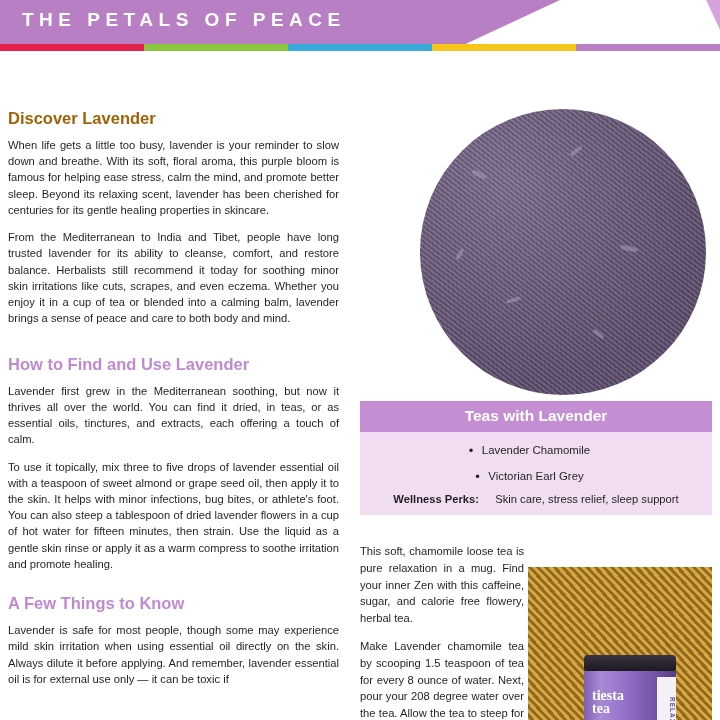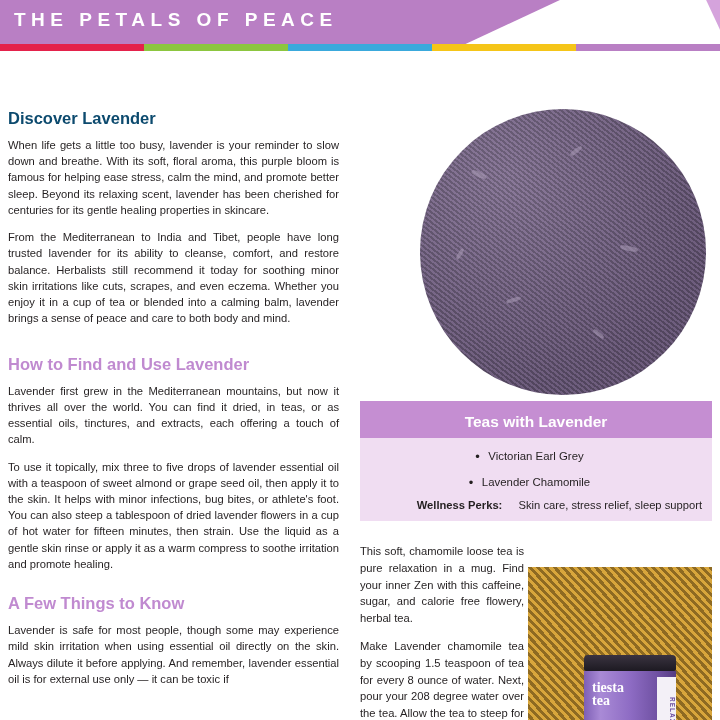--- a/index.html
+++ b/index.html
@@ -39,21 +39,21 @@
     top: -56px;
     right: 40px;
     width: 240px;
     height: 110px;
     background: #ffffff;
     transform: rotate(-25deg);
     transform-origin: top right;
   }
   .header-title {
     position: absolute;
-    left: 14px;
+    left: 22px;
     top: 9px;
     font-size: 19px;
     letter-spacing: 5.5px;
     font-weight: bold;
     color: #ffffff;
     font-family: "Liberation Sans", sans-serif;
   }
 
   
   .colorbar {
@@ -75,21 +75,21 @@
     width: 344px;
   }
   .col-right {
     position: absolute;
     left: 360px;
     top: 58px;
     width: 352px;
   }
 
   h2.section-title {
-    color: #0c4a6e;
+    color: #a16207;
     font-size: 16.5px;
     font-weight: bold;
     margin: 0 0 9px 0;
   }
   h2.section-title.lilac { color: #c08ad0; }
 
   p.body {
     font-size: 11.2px;
     line-height: 1.45;
     text-align: justify;
@@ -123,21 +123,21 @@
   .teas-box {
     background: #f0ddf2;
     width: 352px;
   }
   .teas-head {
     background: #c58ed2;
     color: #ffffff;
     font-size: 15.5px;
     font-weight: bold;
     text-align: center;
-    padding: 12px 0 7px 0;
+    padding: 6px 0 7px 0;
   }
   .teas-body {
     padding: 8px 10px 10px 10px;
   }
   .teas-body ul {
     margin: 0 0 6px 0;
     padding-left: 0;
     list-style: none;
     text-align: center;
   }
@@ -149,21 +149,21 @@
   }
   .teas-body li::before {
     content: "\2022";
     position: absolute;
     left: -13px;
     top: -1px;
     font-size: 13px;
   }
   .perks-row {
     font-size: 11.2px;
-    text-align: right;
+    text-align: center;
     margin-top: 8px;
   }
   .perks-label { font-weight: bold; }
 
   
   .cup-wrap {
     position: relative;
     margin-top: 16px;
   }
   .cup-photo {
@@ -222,21 +222,21 @@
     letter-spacing: 1px;
     writing-mode: vertical-rl;
     text-align: center;
     padding-top: 6px;
     box-sizing: border-box;
     font-weight: bold;
   }
   .tin-brand {
     position: absolute;
     left: 8px;
-    top: 10px;
+    top: 18px;
     color: #ffffff;
     font-size: 14px;
     font-weight: bold;
     line-height: 0.95;
     font-family: "Liberation Serif", serif;
   }
 </style>
 </head>
 <body>
 
@@ -256,21 +256,21 @@
 
 <div class="page">
 
   <div class="col-left">
 
     <h2 class="section-title">Discover Lavender</h2>
     <p class="body">When life gets a little too busy, lavender is your reminder to slow down and breathe. With its soft, floral aroma, this purple bloom is famous for helping ease stress, calm the mind, and promote better sleep. Beyond its relaxing scent, lavender has been cherished for centuries for its gentle healing properties in skincare.</p>
     <p class="body" style="margin-bottom:28px">From the Mediterranean to India and Tibet, people have long trusted lavender for its ability to cleanse, comfort, and restore balance. Herbalists still recommend it today for soothing minor skin irritations like cuts, scrapes, and even eczema. Whether you enjoy it in a cup of tea or blended into a calming balm, lavender brings a sense of peace and care to both body and mind.</p>
 
     <h2 class="section-title lilac">How to Find and Use Lavender</h2>
-    <p class="body">Lavender first grew in the Mediterranean mountains, but now it thrives all over the world. You can find it dried, in teas, or as essential oils, tinctures, and extracts, each offering a touch of calm.</p>
+    <p class="body">Lavender first grew in the Mediterranean soothing, but now it thrives all over the world. You can find it dried, in teas, or as essential oils, tinctures, and extracts, each offering a touch of calm.</p>
     <p class="body" style="margin-bottom:22px">To use it topically, mix three to five drops of lavender essential oil with a teaspoon of sweet almond or grape seed oil, then apply it to the skin. It helps with minor infections, bug bites, or athlete's foot. You can also steep a tablespoon of dried lavender flowers in a cup of hot water for fifteen minutes, then strain. Use the liquid as a gentle skin rinse or apply it as a warm compress to soothe irritation and promote healing.</p>
 
     <h2 class="section-title lilac">A Few Things to Know</h2>
     <p class="body">Lavender is safe for most people, though some may experience mild skin irritation when using essential oil directly on the skin. Always dilute it before applying. And remember, lavender essential oil is for external use only — it can be toxic if</p>
   </div>
 
   <div class="col-right">
 
     <div class="photo-circle">
       <div class="speck" style="left:18%;top:22%;width:16px;height:5px;transform:rotate(24deg)"></div>
@@ -278,24 +278,24 @@
       <div class="speck" style="left:70%;top:48%;width:18px;height:5px;transform:rotate(12deg)"></div>
       <div class="speck" style="left:30%;top:66%;width:15px;height:4px;transform:rotate(-18deg)"></div>
       <div class="speck" style="left:60%;top:78%;width:13px;height:4px;transform:rotate(40deg)"></div>
       <div class="speck" style="left:12%;top:50%;width:12px;height:4px;transform:rotate(-60deg)"></div>
     </div>
 
     <div class="teas-box" style="position:absolute;top:292px;left:0;">
       <div class="teas-head">Teas with Lavender</div>
       <div class="teas-body">
         <ul>
-          <li>Victorian Earl Grey</li>
+          <li>Lavender Chamomile</li>
         </ul>
         <ul>
-          <li>Lavender Chamomile</li>
+          <li>Victorian Earl Grey</li>
         </ul>
         <div class="perks-row">
           <span class="perks-label">Wellness Perks:</span>
           <span style="display:inline-block;width:10px"></span>
           <span>Skin care, stress relief, sleep support</span>
         </div>
       </div>
     </div>
 
     <div class="cup-wrap" style="position:absolute;top:418px;left:0;width:352px;height:302px;">

